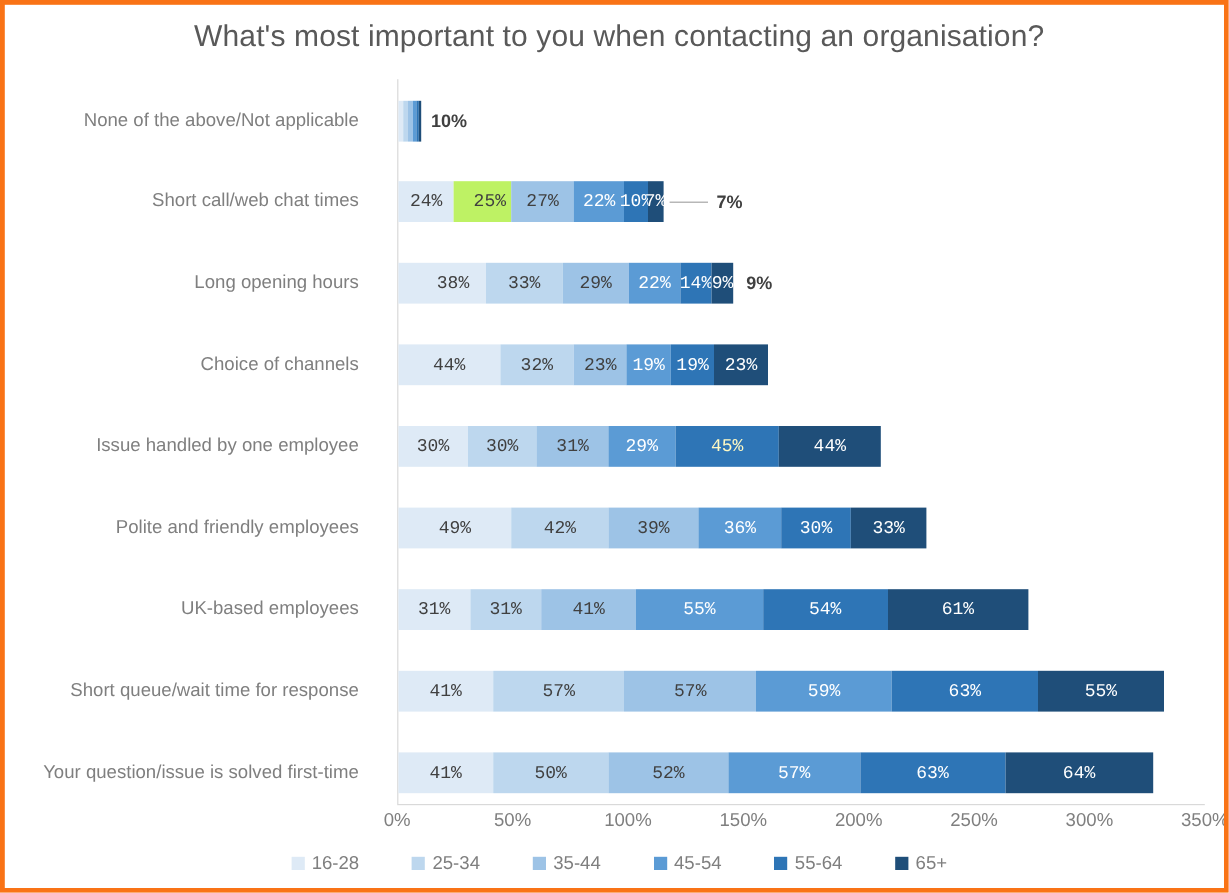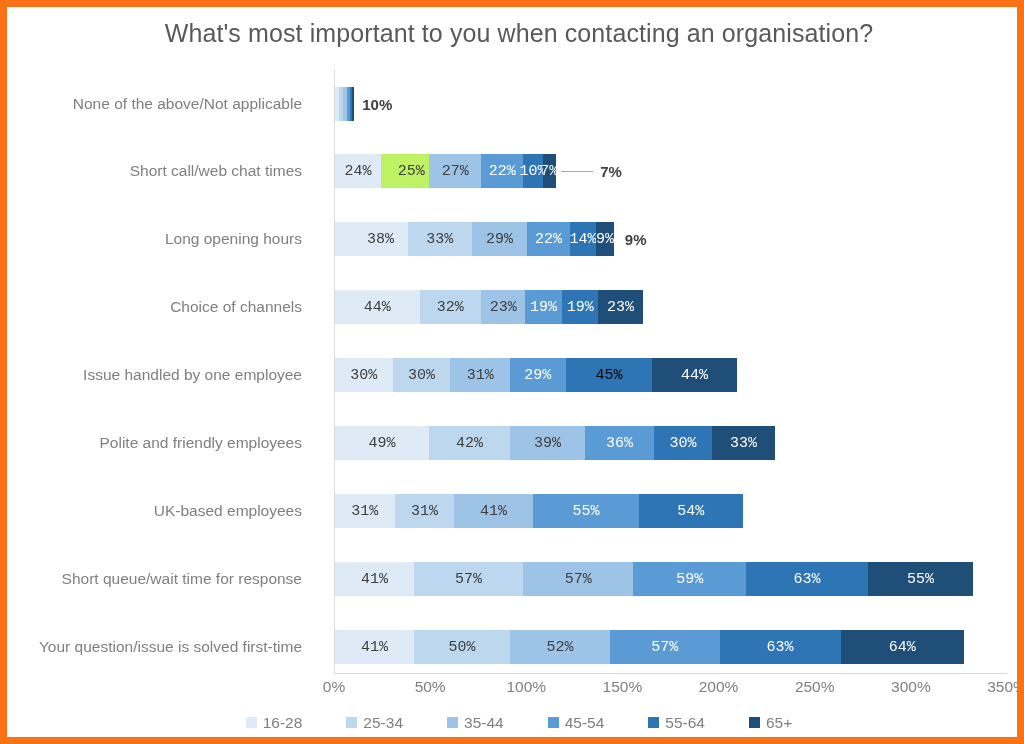--- a/index.html
+++ b/index.html
@@ -10,21 +10,21 @@
   }
   body {
     font-family: "Liberation Sans", sans-serif;
   }
   #chart-root {
     position: relative;
     width: 1024px;
     height: 744px;
     background: #ffffff;
     box-sizing: border-box;
-    border: 7px solid #f97316;
+    border: 4px solid #f97316;
     overflow: hidden;
   }
   #chart-title {
     position: absolute;
     left: 0;
     top: 12px;
     width: 1024px;
     text-align: center;
     font-size: 25px;
     color: #595959;
@@ -249,21 +249,21 @@
           <div class="seg" style="width: 57.6857px; background: rgb(189, 215, 238);">
             <span class="seg-label" style="color: rgb(64, 64, 64);">30%</span>
           </div>
           <div class="seg" style="width: 59.6086px; background: rgb(157, 195, 230);">
             <span class="seg-label" style="color: rgb(64, 64, 64);">31%</span>
           </div>
           <div class="seg" style="width: 55.7629px; background: rgb(91, 155, 213);">
             <span class="seg-label" style="color: rgb(255, 255, 255);">29%</span>
           </div>
           <div class="seg" style="width: 86.5286px; background: rgb(46, 117, 182);">
-            <span class="seg-label" style="color: #000000;">45%</span>
+            <span class="seg-label" style="color: #fef9c3;">45%</span>
           </div>
           <div class="seg" style="width: 84.6057px; background: rgb(31, 78, 121);">
             <span class="seg-label" style="color: rgb(255, 255, 255);">44%</span>
           </div>
         </div>
       </div>
       <div class="row" style="top: 357px;">
         <div class="cat-label" style="top: 9px;">Polite and friendly employees</div>
         <div class="bar">
           <div class="seg" style="width: 94.22px; background: rgb(222, 234, 246);">
@@ -296,20 +296,23 @@
             <span class="seg-label" style="color: rgb(64, 64, 64);">31%</span>
           </div>
           <div class="seg" style="width: 78.8371px; background: rgb(157, 195, 230);">
             <span class="seg-label" style="color: rgb(64, 64, 64);">41%</span>
           </div>
           <div class="seg" style="width: 105.757px; background: rgb(91, 155, 213);">
             <span class="seg-label" style="color: rgb(255, 255, 255);">55%</span>
           </div>
           <div class="seg" style="width: 103.834px; background: rgb(46, 117, 182);">
             <span class="seg-label" style="color: rgb(255, 255, 255);">54%</span>
+          </div>
+          <div class="seg" style="width: 117.294px; background: rgb(31, 78, 121);">
+            <span class="seg-label" style="color: rgb(255, 255, 255);">61%</span>
           </div>
         </div>
       </div>
       <div class="row" style="top: 493px;">
         <div class="cat-label" style="top: 9px;">Short queue/wait time for response</div>
         <div class="bar">
           <div class="seg" style="width: 78.8371px; background: rgb(222, 234, 246);">
             <span class="seg-label" style="color: rgb(64, 64, 64);">41%</span>
           </div>
           <div class="seg" style="width: 109.603px; background: rgb(189, 215, 238);">

